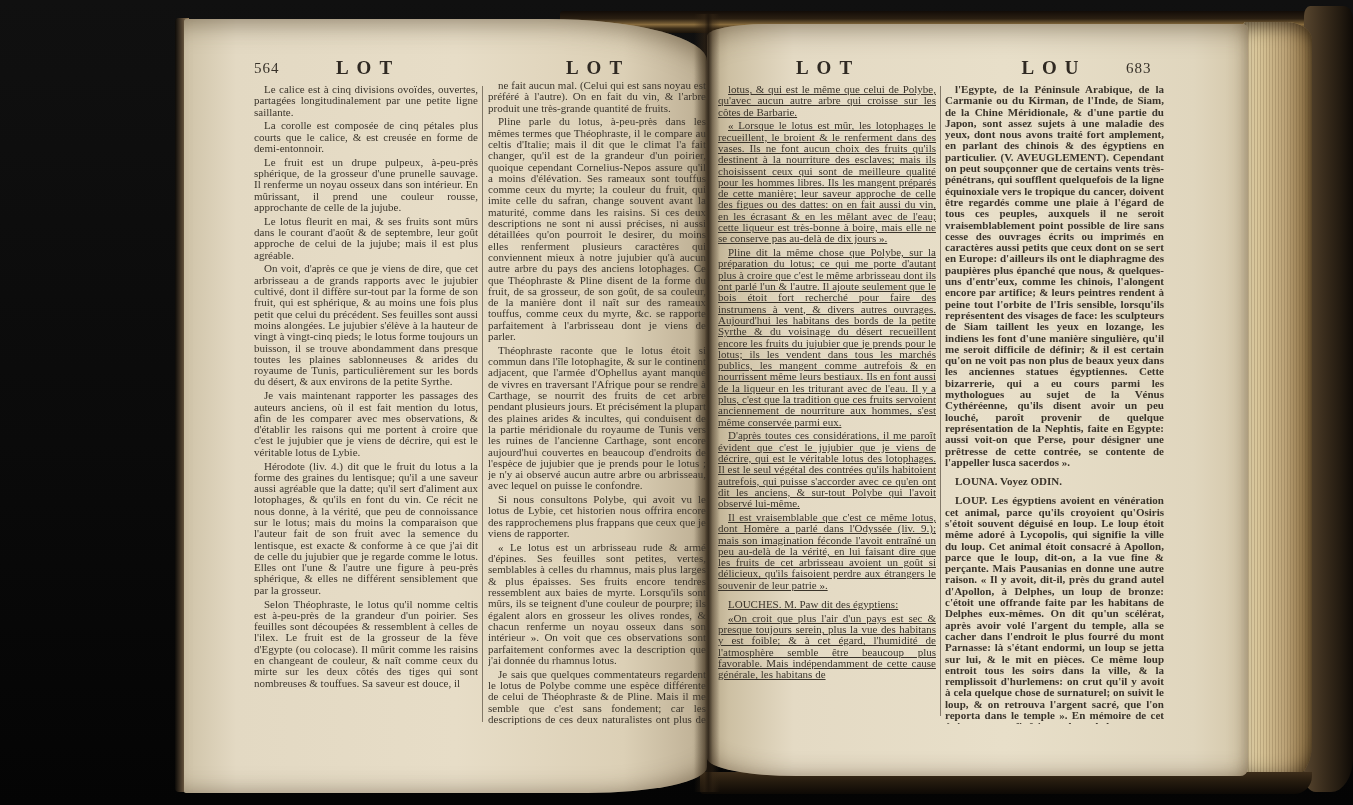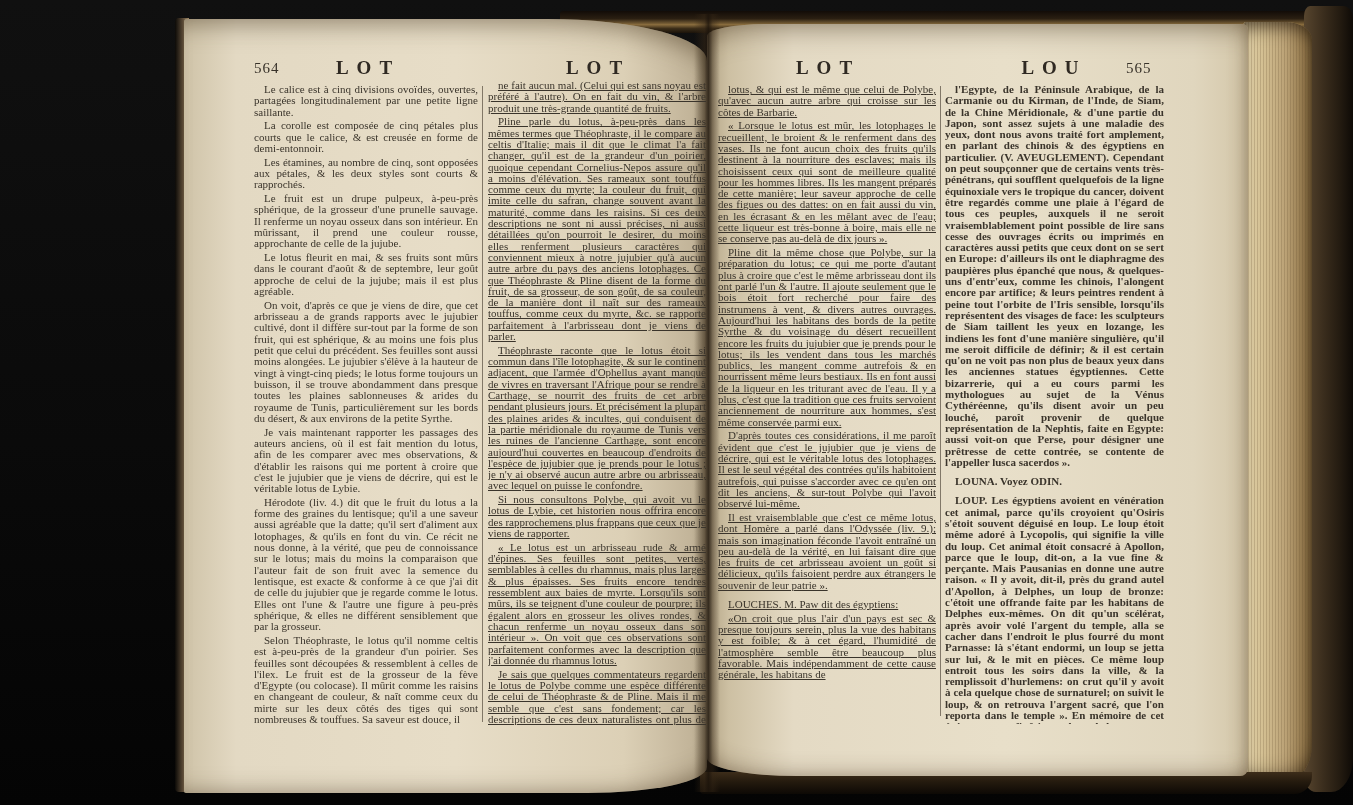--- a/index.html
+++ b/index.html
@@ -64,41 +64,40 @@
   <div class="page page-left"></div>
   <div class="page page-right"></div>
   <div class="gutter"></div>
 
   <div class="pagenum" style="left:254px;">564</div>
   <div class="runhead" style="left:288px;width:160px;">LOT</div>
   <div class="runhead" style="left:518px;width:160px;">LOT</div>
   <div class="col" style="left:254px;top:84px;width:224px;height:642px;">
       <p>Le calice est à cinq divisions ovoïdes, ouvertes, partagées longitudinalement par une petite ligne saillante.</p>
       <p>La corolle est composée de cinq pétales plus courts que le calice, &amp; est creusée en forme de demi-entonnoir.</p>
-      <p>Les étamines, au nombre de cinq, sont opposées aux pétales, &amp; les deux styles sont courts &amp; rapprochés.</p>
       <p>Le fruit est un drupe pulpeux, à-peu-près sphérique, de la grosseur d'une prunelle sauvage. Il renferme un noyau osseux dans son intérieur. En mûrissant, il prend une couleur rousse, approchante de celle de la jujube.</p>
       <p>Le lotus fleurit en mai, &amp; ses fruits sont mûrs dans le courant d'août &amp; de septembre, leur goût approche de celui de la jujube; mais il est plus agréable.</p>
       <p>On voit, d'après ce que je viens de dire, que cet arbrisseau a de grands rapports avec le jujubier cultivé, dont il diffère sur-tout par la forme de son fruit, qui est sphérique, &amp; au moins une fois plus petit que celui du précédent. Ses feuilles sont aussi moins alongées. Le jujubier s'élève à la hauteur de vingt à vingt-cinq pieds; le lotus forme toujours un buisson, il se trouve abondamment dans presque toutes les plaines sablonneuses &amp; arides du royaume de Tunis, particulièrement sur les bords du désert, &amp; aux environs de la petite Syrthe.</p>
       <p>Je vais maintenant rapporter les passages des auteurs anciens, où il est fait mention du lotus, afin de les comparer avec mes observations, &amp; d'établir les raisons qui me portent à croire que c'est le jujubier que je viens de décrire, qui est le véritable lotus de Lybie.</p>
       <p>Hérodote (liv. 4.) dit que le fruit du lotus a la forme des graines du lentisque; qu'il a une saveur aussi agréable que la datte; qu'il sert d'aliment aux lotophages, &amp; qu'ils en font du vin. Ce récit ne nous donne, à la vérité, que peu de connoissance sur le lotus; mais du moins la comparaison que l'auteur fait de son fruit avec la semence du lentisque, est exacte &amp; conforme à ce que j'ai dit de celle du jujubier que je regarde comme le lotus. Elles ont l'une &amp; l'autre une figure à peu-près sphérique, &amp; elles ne différent sensiblement que par la grosseur.</p>
       <p>Selon Théophraste, le lotus qu'il nomme celtis est à-peu-près de la grandeur d'un poirier. Ses feuilles sont découpées &amp; ressemblent à celles de l'ilex. Le fruit est de la grosseur de la fève d'Egypte (ou colocase). Il mûrit comme les raisins en changeant de couleur, &amp; naît comme ceux du mirte sur les deux côtés des tiges qui sont nombreuses &amp; touffues. Sa saveur est douce, il</p>
     </div>
   <div class="colrule" style="left:482px;top:86px;height:636px;"></div>
-  <div class="col" style="left:488px;top:80px;width:218px;height:646px;text-decoration:underline;">
+  <div class="col" style="left:488px;top:80px;width:218px;height:646px;">
       <p>ne fait aucun mal. (Celui qui est sans noyau est préféré à l'autre). On en fait du vin, &amp; l'arbre produit une très-grande quantité de fruits.</p>
       <p>Pline parle du lotus, à-peu-près dans les mêmes termes que Théophraste, il le compare au celtis d'Italie; mais il dit que le climat l'a fait changer, qu'il est de la grandeur d'un poirier, quoique cependant Cornelius-Nepos assure qu'il a moins d'élévation. Ses rameaux sont touffus comme ceux du myrte; la couleur du fruit, qui imite celle du safran, change souvent avant la maturité, comme dans les raisins. Si ces deux descriptions ne sont ni aussi précises, ni aussi détaillées qu'on pourroit le desirer, du moins elles renferment plusieurs caractères qui conviennent mieux à notre jujubier qu'à aucun autre arbre du pays des anciens lotophages. Ce que Théophraste &amp; Pline disent de la forme du fruit, de sa grosseur, de son goût, de sa couleur, de la manière dont il naît sur des rameaux touffus, comme ceux du myrte, &amp;c. se rapporte parfaitement à l'arbrisseau dont je viens de parler.</p>
       <p>Théophraste raconte que le lotus étoit si commun dans l'île lotophagite, &amp; sur le continent adjacent, que l'armée d'Ophellus ayant manqué de vivres en traversant l'Afrique pour se rendre à Carthage, se nourrit des fruits de cet arbre pendant plusieurs jours. Et précisément la plupart des plaines arides &amp; incultes, qui conduisent de la partie méridionale du royaume de Tunis vers les ruines de l'ancienne Carthage, sont encore aujourd'hui couvertes en beaucoup d'endroits de l'espèce de jujubier que je prends pour le lotus ; je n'y ai observé aucun autre arbre ou arbrisseau, avec lequel on puisse le confondre.</p>
       <p>Si nous consultons Polybe, qui avoit vu le lotus de Lybie, cet historien nous offrira encore des rapprochemens plus frappans que ceux que je viens de rapporter.</p>
       <p>« Le lotus est un arbrisseau rude &amp; armé d'épines. Ses feuilles sont petites, vertes, semblables à celles du rhamnus, mais plus larges &amp; plus épaisses. Ses fruits encore tendres ressemblent aux baies de myrte. Lorsqu'ils sont mûrs, ils se teignent d'une couleur de pourpre; ils égalent alors en grosseur les olives rondes, &amp; chacun renferme un noyau osseux dans son intérieur ». On voit que ces observations sont parfaitement conformes avec la description que j'ai donnée du rhamnus lotus.</p>
       <p>Je sais que quelques commentateurs regardent le lotus de Polybe comme une espèce différente de celui de Théophraste &amp; de Pline. Mais il me semble que c'est sans fondement; car les descriptions de ces deux naturalistes ont plus de rapport avec le jujubier que j'ai indiqué pour le</p>
     </div>
 
   <div class="runhead" style="left:748px;width:160px;">LOT</div>
   <div class="runhead" style="left:974px;width:160px;">LOU</div>
-  <div class="pagenum" style="left:1126px;">565</div>
+  <div class="pagenum" style="left:1126px;">683</div>
   <div class="col" style="left:718px;top:84px;width:218px;height:640px;text-decoration:underline;">
       <p>lotus, &amp; qui est le même que celui de Polybe, qu'avec aucun autre arbre qui croisse sur les côtes de Barbarie.</p>
       <p>« Lorsque le lotus est mûr, les lotophages le recueillent, le broient &amp; le renferment dans des vases. Ils ne font aucun choix des fruits qu'ils destinent à la nourriture des esclaves; mais ils choisissent ceux qui sont de meilleure qualité pour les hommes libres. Ils les mangent préparés de cette manière; leur saveur approche de celle des figues ou des dattes: on en fait aussi du vin, en les écrasant &amp; en les mêlant avec de l'eau; cette liqueur est très-bonne à boire, mais elle ne se conserve pas au-delà de dix jours ».</p>
       <p>Pline dit la même chose que Polybe, sur la préparation du lotus; ce qui me porte d'autant plus à croire que c'est le même arbrisseau dont ils ont parlé l'un &amp; l'autre. Il ajoute seulement que le bois étoit fort recherché pour faire des instrumens à vent, &amp; divers autres ouvrages. Aujourd'hui les habitans des bords de la petite Syrthe &amp; du voisinage du désert recueillent encore les fruits du jujubier que je prends pour le lotus; ils les vendent dans tous les marchés publics, les mangent comme autrefois &amp; en nourrissent même leurs bestiaux. Ils en font aussi de la liqueur en les triturant avec de l'eau. Il y a plus, c'est que la tradition que ces fruits servoient anciennement de nourriture aux hommes, s'est même conservée parmi eux.</p>
       <p>D'après toutes ces considérations, il me paroît évident que c'est le jujubier que je viens de décrire, qui est le véritable lotus des lotophages. Il est le seul végétal des contrées qu'ils habitoient autrefois, qui puisse s'accorder avec ce qu'en ont dit les anciens, &amp; sur-tout Polybe qui l'avoit observé lui-même.</p>
       <p>Il est vraisemblable que c'est ce même lotus, dont Homère a parlé dans l'Odyssée (liv. 9.); mais son imagination féconde l'avoit entraîné un peu au-delà de la vérité, en lui faisant dire que les fruits de cet arbrisseau avoient un goût si délicieux, qu'ils faisoient perdre aux étrangers le souvenir de leur patrie ».</p>
       <p class="entry">LOUCHES. M. Paw dit des égyptiens:</p>
       <p>«On croit que plus l'air d'un pays est sec &amp; presque toujours serein, plus la vue des habitans y est foible; &amp; à cet égard, l'humidité de l'atmosphère semble être beaucoup plus favorable. Mais indépendamment de cette cause générale, les habitans de</p>
     </div>
   <div class="colrule" style="left:940px;top:86px;height:630px;"></div>

